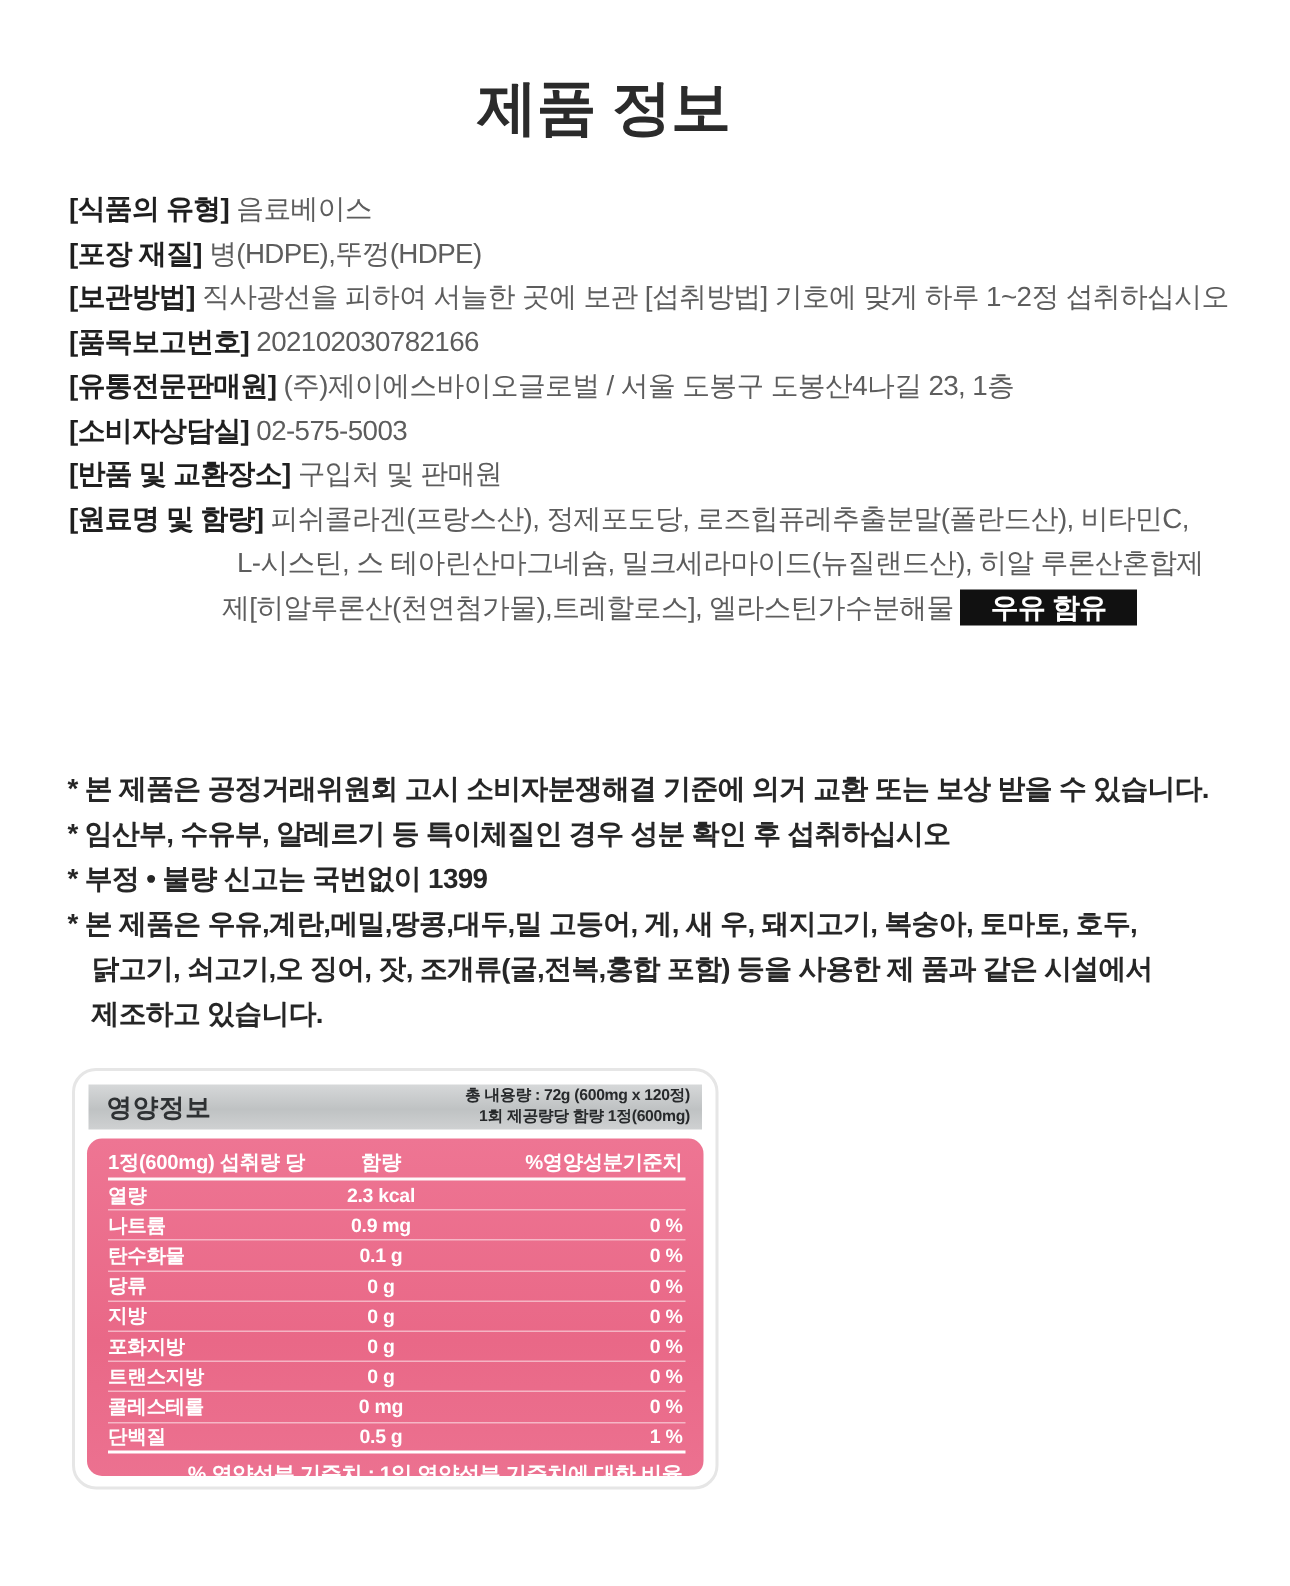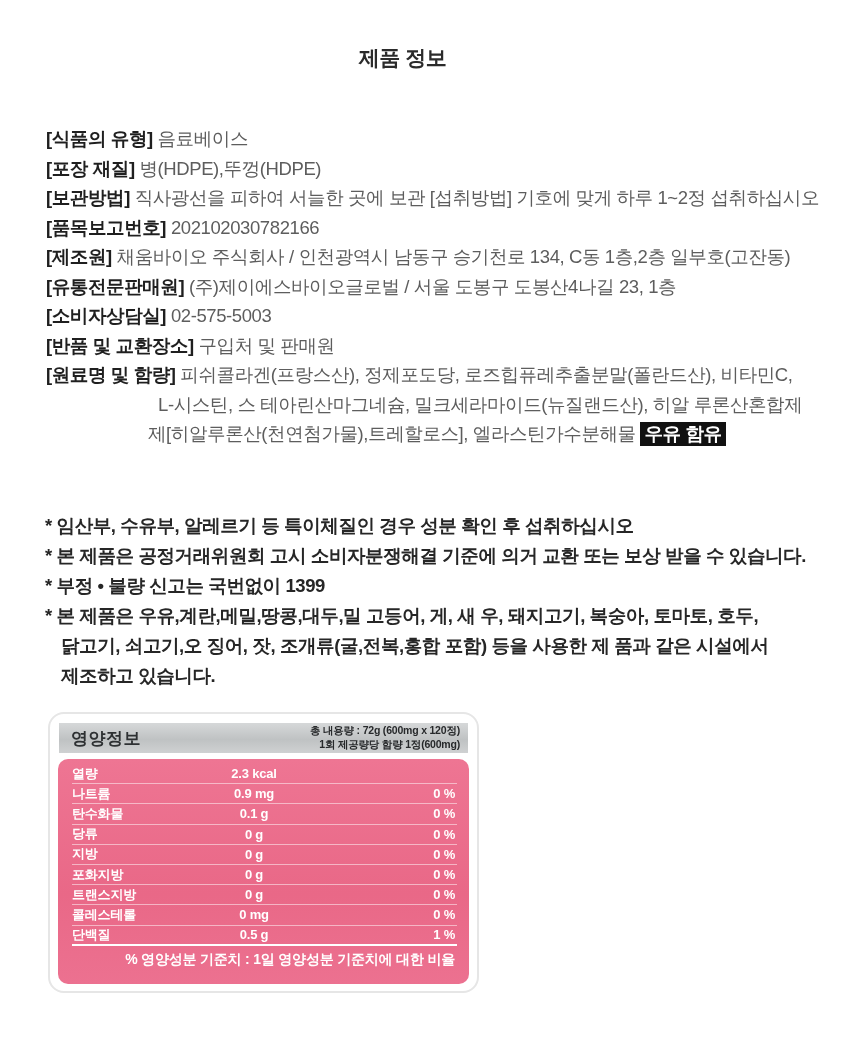--- a/index.html
+++ b/index.html
@@ -9,41 +9,41 @@
     position: relative;
     overflow: hidden;
     font-family: "Liberation Sans", sans-serif;
     color: #1f1f1f;
   }
 
   
   .page-title {
     position: absolute; top: 44px; left: 0; width: 805px;
     text-align: center;
-    font-size: 21px; font-weight: 800; color: #2b2b2b;
+    font-size: 40px; font-weight: 800; color: #2b2b2b;
     letter-spacing: -0.5px;
   }
 
   
   .info-block {
     position: absolute; top: 124px; left: 46px; width: 800px;
   }
   .info-line {
     height: 29.5px; line-height: 29.5px;
     font-size: 18.5px; letter-spacing: -0.4px;
     white-space: nowrap;
   }
   .info-line .lbl { font-weight: 800; color: #1f1f1f; }
   .info-line .val { font-weight: 400; color: #5d5d5d; }
   .info-line.cont2 { padding-left: 112px; color: #5d5d5d; }
   .info-line.cont3 { padding-left: 102px; color: #5d5d5d; }
   .allergen-badge {
     display: inline-block;
     background: #111111; color: #ffffff;
-    font-weight: 700; padding: 0 4px;
+    font-weight: 700; padding: 0 20px;
     line-height: 24px; height: 24px; vertical-align: baseline;
   }
 
   
   .notes-block {
     position: absolute; top: 511px; left: 45px; width: 800px;
   }
   .note-line {
     height: 30px; line-height: 30px;
     font-size: 18.5px; letter-spacing: -0.4px;
@@ -108,47 +108,51 @@
 </head>
 <body>
 
 <div class="page-title">제품 정보</div>
 
 <div class="info-block">
   <div class="info-line"><span class="lbl">[식품의 유형]</span> <span class="val">음료베이스</span></div>
   <div class="info-line"><span class="lbl">[포장 재질]</span> <span class="val">병(HDPE),뚜껑(HDPE)</span></div>
   <div class="info-line"><span class="lbl">[보관방법]</span> <span class="val">직사광선을 피하여 서늘한 곳에 보관 [섭취방법] 기호에 맞게 하루 1~2정 섭취하십시오</span></div>
   <div class="info-line"><span class="lbl">[품목보고번호]</span> <span class="val">202102030782166</span></div>
-  <div class="info-line"><span class="lbl">[제조원]</span> <span class="val">채움바이오 주식회사 / 인천광역시 남동구 승기천로 134, C동 1층,2층 일부호(고잔동)</span></div>
   <div class="info-line"><span class="lbl">[유통전문판매원]</span> <span class="val">(주)제이에스바이오글로벌 / 서울 도봉구 도봉산4나길 23, 1층</span></div>
   <div class="info-line"><span class="lbl">[소비자상담실]</span> <span class="val">02-575-5003</span></div>
   <div class="info-line"><span class="lbl">[반품 및 교환장소]</span> <span class="val">구입처 및 판매원</span></div>
   <div class="info-line"><span class="lbl">[원료명 및 함량]</span> <span class="val">피쉬콜라겐(프랑스산), 정제포도당, 로즈힙퓨레추출분말(폴란드산), 비타민C,</span></div>
   <div class="info-line cont2">L-시스틴, 스 테아린산마그네슘, 밀크세라마이드(뉴질랜드산), 히알 루론산혼합제</div>
   <div class="info-line cont3"><span class="val">제[히알루론산(천연첨가물),트레할로스], 엘라스틴가수분해물</span> <span class="allergen-badge">우유 함유</span></div>
 </div>
 
 <div class="notes-block">
+  <div class="note-line">* 본 제품은 공정거래위원회 고시 소비자분쟁해결 기준에 의거 교환 또는 보상 받을 수 있습니다.</div>
   <div class="note-line">* 임산부, 수유부, 알레르기 등 특이체질인 경우 성분 확인 후 섭취하십시오</div>
-  <div class="note-line">* 본 제품은 공정거래위원회 고시 소비자분쟁해결 기준에 의거 교환 또는 보상 받을 수 있습니다.</div>
   <div class="note-line">* 부정 • 불량 신고는 국번없이 1399</div>
   <div class="note-line">* 본 제품은 우유,계란,메밀,땅콩,대두,밀 고등어, 게, 새 우, 돼지고기, 복숭아, 토마토, 호두,</div>
   <div class="note-line cont">닭고기, 쇠고기,오 징어, 잣, 조개류(굴,전복,홍합 포함) 등을 사용한 제 품과 같은 시설에서</div>
   <div class="note-line cont">제조하고 있습니다.</div>
 </div>
 
 <div class="nutri-card">
   <div class="nutri-header">
     <span class="nutri-title">영양정보</span>
     <span class="nutri-total">
       <span>총 내용량 : 72g (600mg x 120정)</span><br>
       <span>1회 제공량당 함량 1정(600mg)</span>
     </span>
   </div>
   <div class="nutri-body">
+    <div class="nutri-row head">
+      <span class="c-name">1정(600mg) 섭취량 당</span>
+      <span class="c-amt">함량</span>
+      <span class="c-pct">%영양성분기준치</span>
+    </div>
     <div class="nutri-row">
       <span class="c-name">열량</span>
       <span class="c-amt">2.3 kcal</span>
       <span class="c-pct"></span>
     </div>
     <div class="nutri-row">
       <span class="c-name">나트륨</span>
       <span class="c-amt">0.9 mg</span>
       <span class="c-pct">0 %</span>
     </div>

